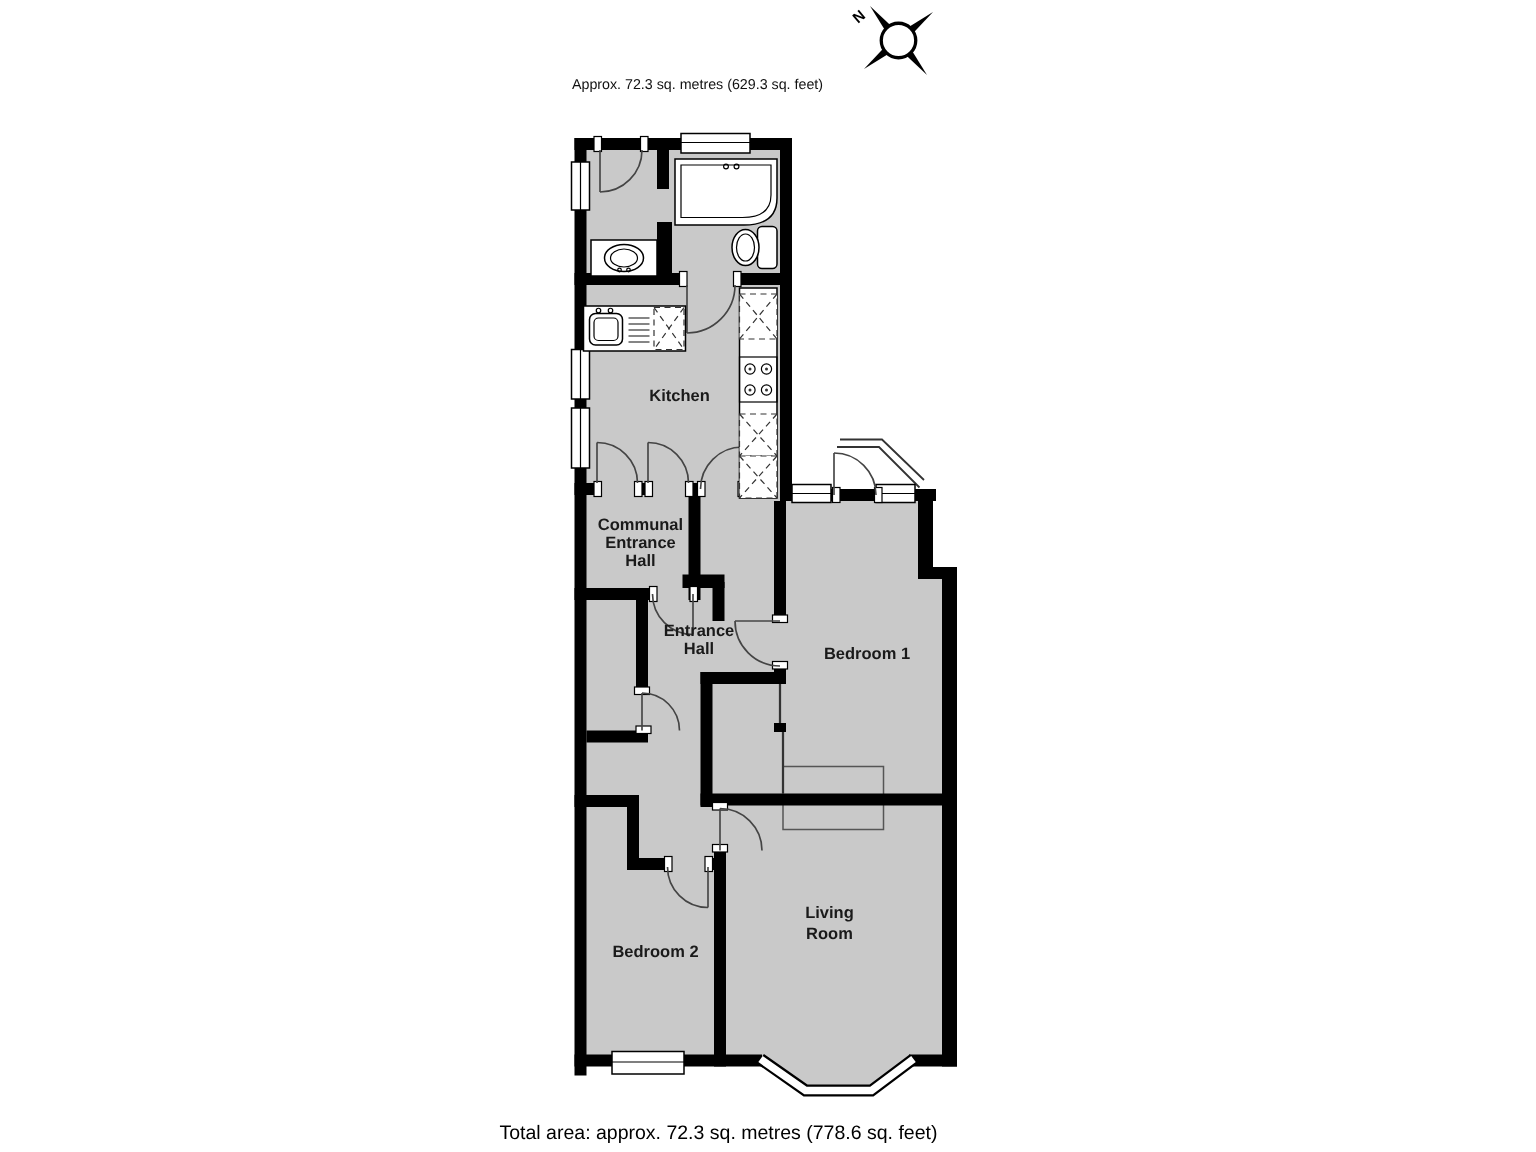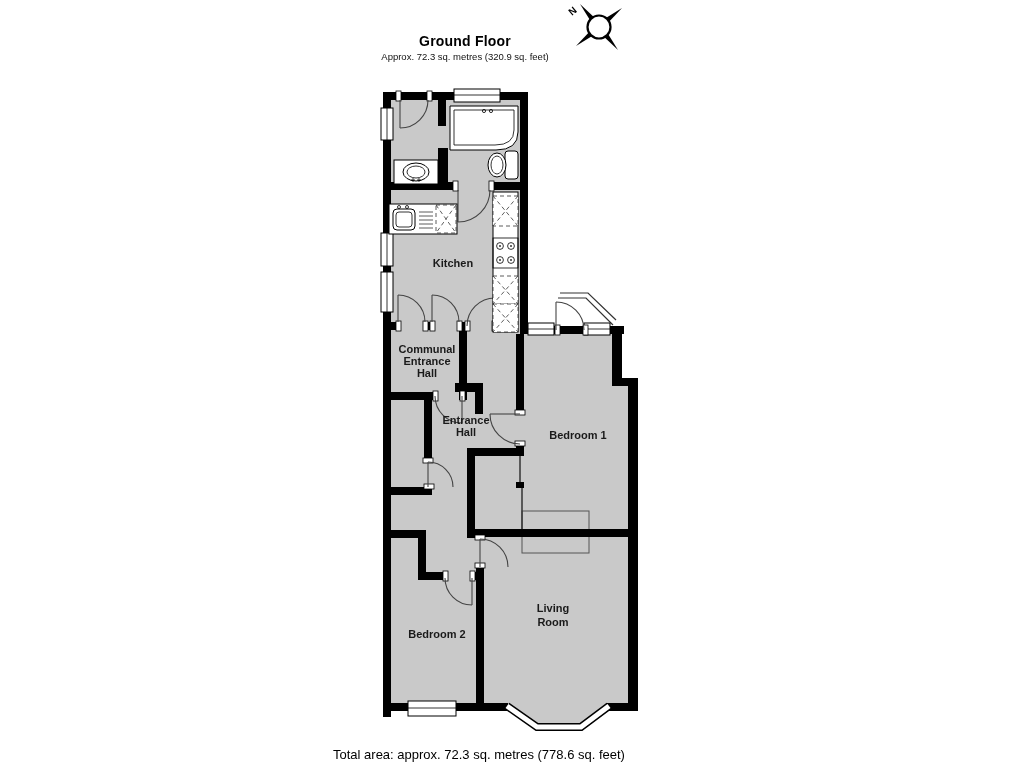--- a/index.html
+++ b/index.html
@@ -19,22 +19,21 @@
   .fin{fill:none;stroke:#000;stroke-width:0.8;}
   .dash{fill:#fff;stroke:#333;stroke-width:0.8;stroke-dasharray:4 3;}
   .xline{stroke:#333;stroke-width:0.8;stroke-dasharray:4 3;}
   .thin{stroke:#333;stroke-width:1.2;fill:none;}
 </style>
 </head>
 <body>
 
 <div id="stage">
 
-  <div id="title" class="hdr">Ground Floor</div>
-  <div id="subtitle" class="hdr">Approx. 72.3 sq. metres (320.9 sq. feet)</div>
+  <div id="subtitle" class="hdr">Approx. 72.3 sq. metres (629.3 sq. feet)</div>
 
   <svg width="1024" height="768" viewBox="0 0 1024 768">
 
     <g transform="translate(599,27)">
       <g fill="#000">
         <path d="M2,-6 L23,-19 L7,-2 Z"></path>
         <path d="M2,-6 L23,-19 L7,-2 Z" transform="rotate(90)"></path>
         <path d="M2,-6 L23,-19 L7,-2 Z" transform="rotate(180)"></path>
         <path d="M2,-6 L23,-19 L7,-2 Z" transform="rotate(270)"></path>
       </g>

